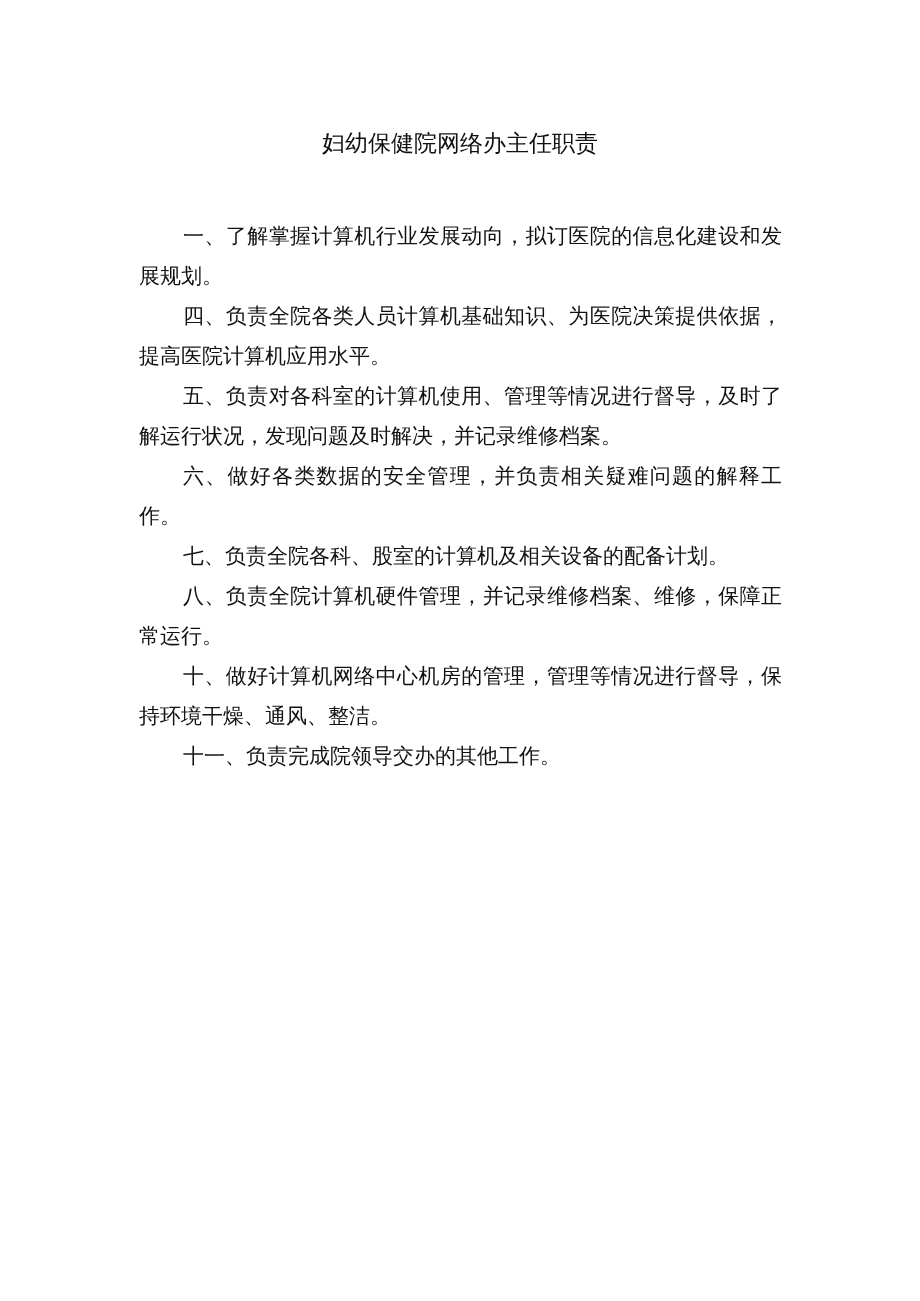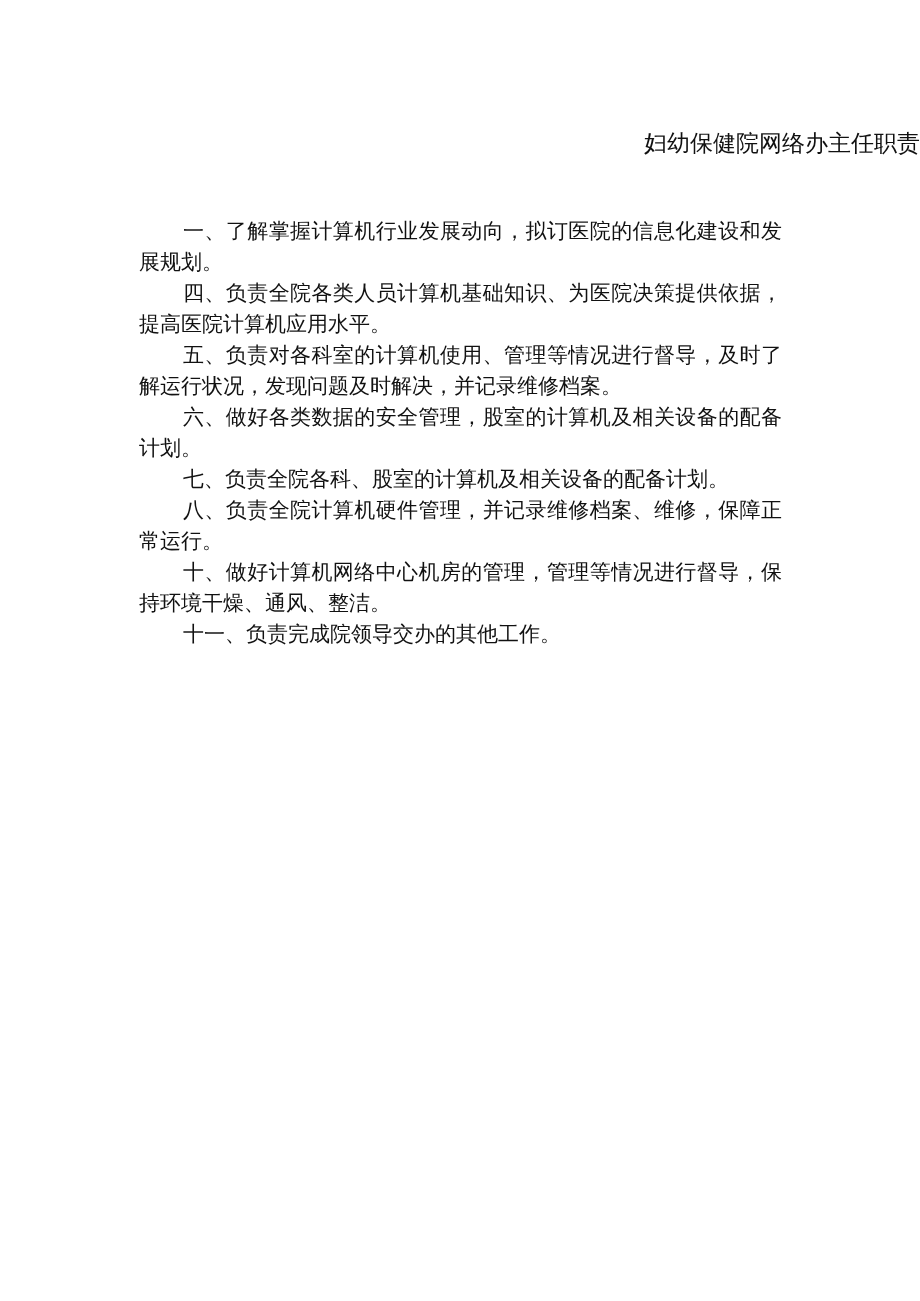--- a/index.html
+++ b/index.html
@@ -1,30 +1,30 @@
 <!DOCTYPE html>
 <html><head>
 <meta charset="utf-8">
 <style>
   html, body { margin:0; padding:0; background:#ffffff; }
   body { width:920px; height:1301px; position:relative; overflow:hidden;
          font-family:"DejaVu Serif", "Liberation Serif", serif; color:#111; }
-  .title { position:absolute; top:128px; left:0; width:920px; text-align:right;
+  .title { position:absolute; top:128px; left:0; width:920px; text-align:center;
            font-family:"DejaVu Sans","Liberation Sans",sans-serif; font-size:23px; letter-spacing:0px; }
   .body { position:absolute; top:216px; left:139px; width:648px; }
-  .para { font-size:21px; line-height:31px; text-indent:44px; margin:0 5px 0 0; text-align:justify; word-break:break-all; }
+  .para { font-size:21px; line-height:40px; text-indent:44px; margin:0 5px 0 0; text-align:justify; word-break:break-all; }
 </style>
 </head>
 <body>
 
 <div>
   <div class="title">妇幼保健院网络办主任职责</div>
   <div class="body">
     <p class="para">一、了解掌握计算机行业发展动向，拟订医院的信息化建设和发展规划。</p>
     <p class="para">四、负责全院各类人员计算机基础知识、为医院决策提供依据，提高医院计算机应用水平。</p>
     <p class="para">五、负责对各科室的计算机使用、管理等情况进行督导，及时了解运行状况，发现问题及时解决，并记录维修档案。</p>
-    <p class="para">六、做好各类数据的安全管理，股室的计算机及相关设备的配备计划。</p>
+    <p class="para">六、做好各类数据的安全管理，并负责相关疑难问题的解释工作。</p>
     <p class="para">七、负责全院各科、股室的计算机及相关设备的配备计划。</p>
     <p class="para">八、负责全院计算机硬件管理，并记录维修档案、维修，保障正常运行。</p>
     <p class="para">十、做好计算机网络中心机房的管理，管理等情况进行督导，保持环境干燥、通风、整洁。</p>
     <p class="para">十一、负责完成院领导交办的其他工作。</p>
   </div>
 </div>
 
 </body></html>

